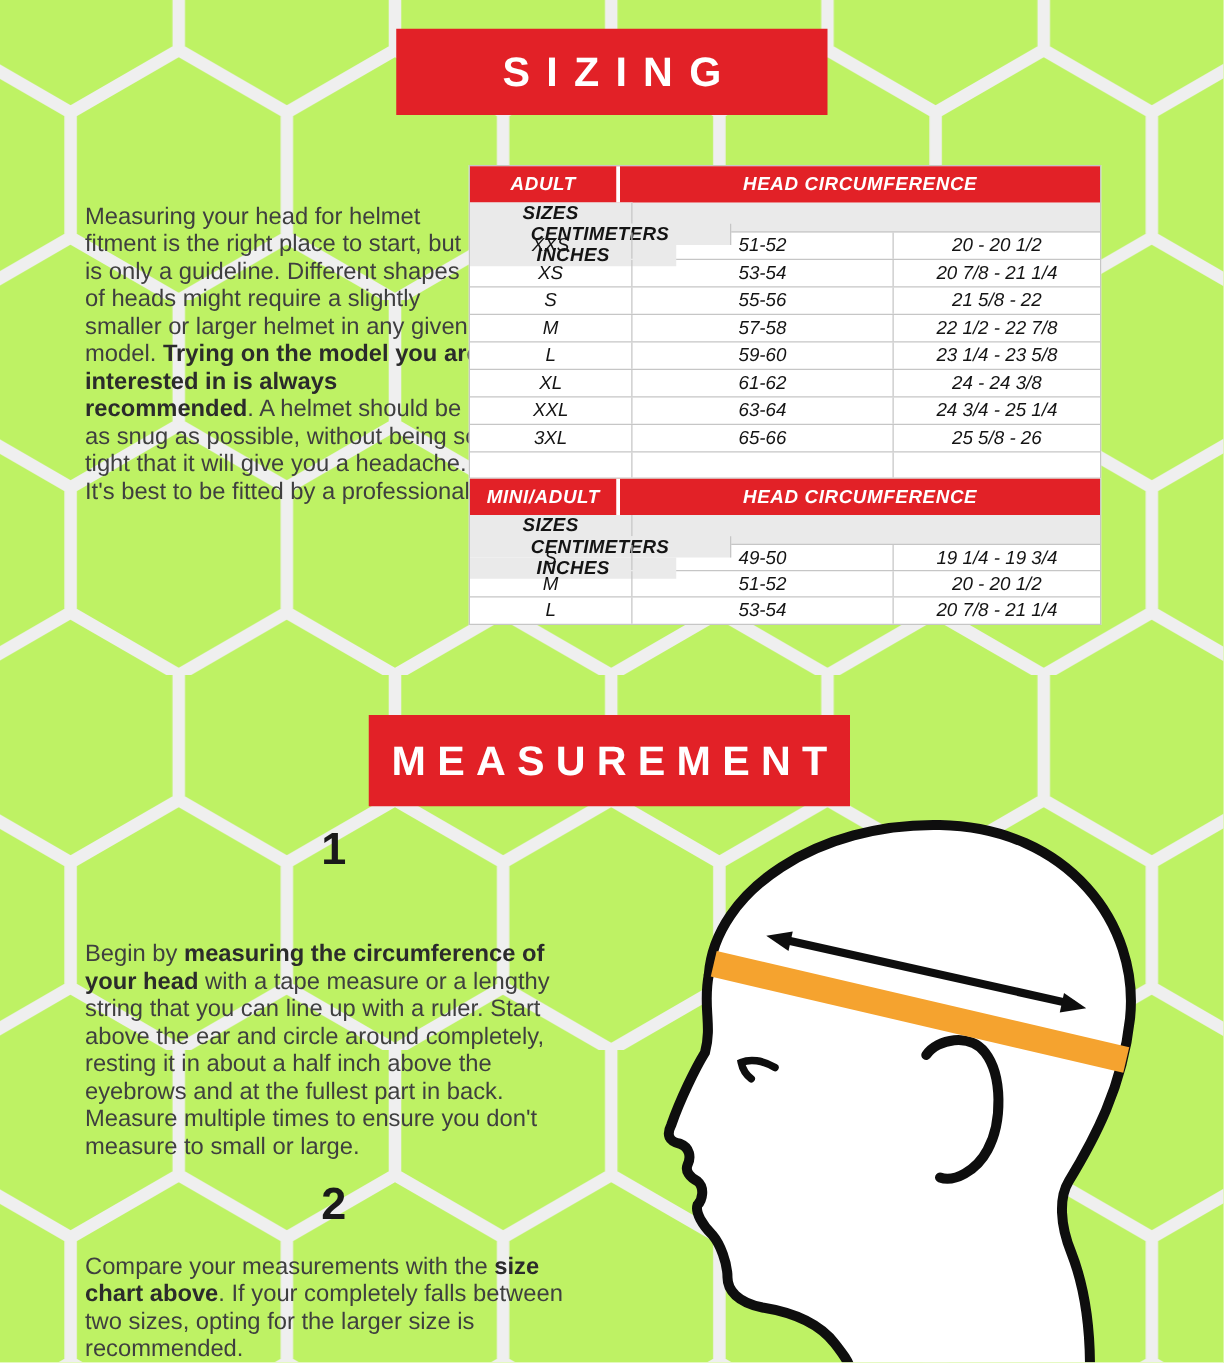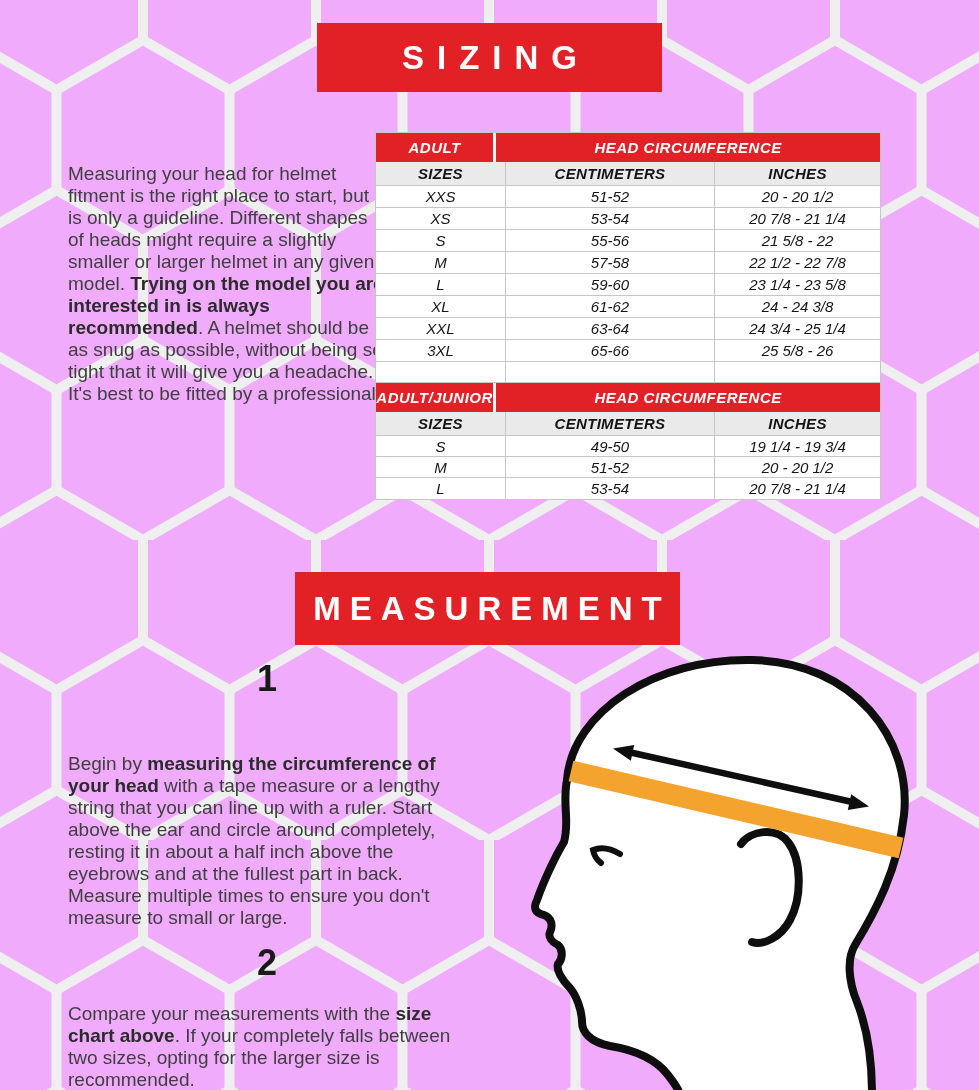--- a/index.html
+++ b/index.html
@@ -1,20 +1,20 @@
 <!DOCTYPE html>
 <html><head>
 <meta charset="utf-8">
 <style>
   html,body{margin:0;padding:0;background:#ffffff;}
   .page{
     position:relative;
     width:979px;height:1090px;
     overflow:hidden;
-    background:#f0abfc;
+    background:#bef264;
     font-family:"Liberation Sans","DejaVu Sans",sans-serif;
   }
   .bg-pattern{position:absolute;left:0;top:0;width:979px;height:1090px;z-index:0;}
   .banner{
     position:absolute;z-index:2;
     background:#E22127;color:#ffffff;
     display:flex;align-items:center;justify-content:center;
     font-weight:800;font-size:33px;
   }
   .banner-sizing{left:317px;top:23px;width:345px;height:69px;letter-spacing:13px;text-indent:13px;}
@@ -39,21 +39,21 @@
   .c1{width:130px;}
   .c2{width:209px;text-align:right;}
   .c3{width:165px;border-right:none;}
   .c23{width:416px;border-right:none;}
   .row-red .tcell{
     background:#E22127;color:#ffffff;font-weight:700;
     letter-spacing:.5px;border-right:3px solid #ffffff;
   }
   .row-red{height:29px;}
   .row-red .c23,.row-red .tcell:last-child{border-right:none;}
-  .row-head{height:24px;background:#EAEAEA;border-bottom:1px solid #C6C6C6;}
+  .row-head{height:24px;background:#EAEAEA;border-bottom:1px solid #C6C6C6;flex-direction:column;}
   .row-head .tcell{font-weight:700;background:#EAEAEA;letter-spacing:.3px;}
   .row-data{height:22px;border-bottom:1px solid #C6C6C6;}
   .tbl2 .row-data{height:21px;}
   .row-data:last-child{border-bottom:none;}
   .row-spacer{height:20px;}
   
   .step-num{
     position:absolute;z-index:1;left:68px;width:398px;
     text-align:center;font-size:36px;font-weight:800;color:#1A1A1A;
   }
@@ -141,21 +141,21 @@
       </div>
       <div class="trow row-spacer">
         <div class="tcell c1"></div>
         <div class="tcell c2"></div>
         <div class="tcell c3"></div>
       </div>
     </div>
 
     <div class="tbl tbl2">
       <div class="trow row-red">
-        <div class="tcell c1">ADULT/JUNIOR</div>
+        <div class="tcell c1">MINI/ADULT</div>
         <div class="tcell c23">HEAD CIRCUMFERENCE</div>
       </div>
       <div class="trow row-head">
         <div class="tcell c1">SIZES</div>
         <div class="tcell c2">CENTIMETERS</div>
         <div class="tcell c3">INCHES</div>
       </div>
       <div class="trow row-data">
         <div class="tcell c1">S</div>
         <div class="tcell c2">49-50</div>

